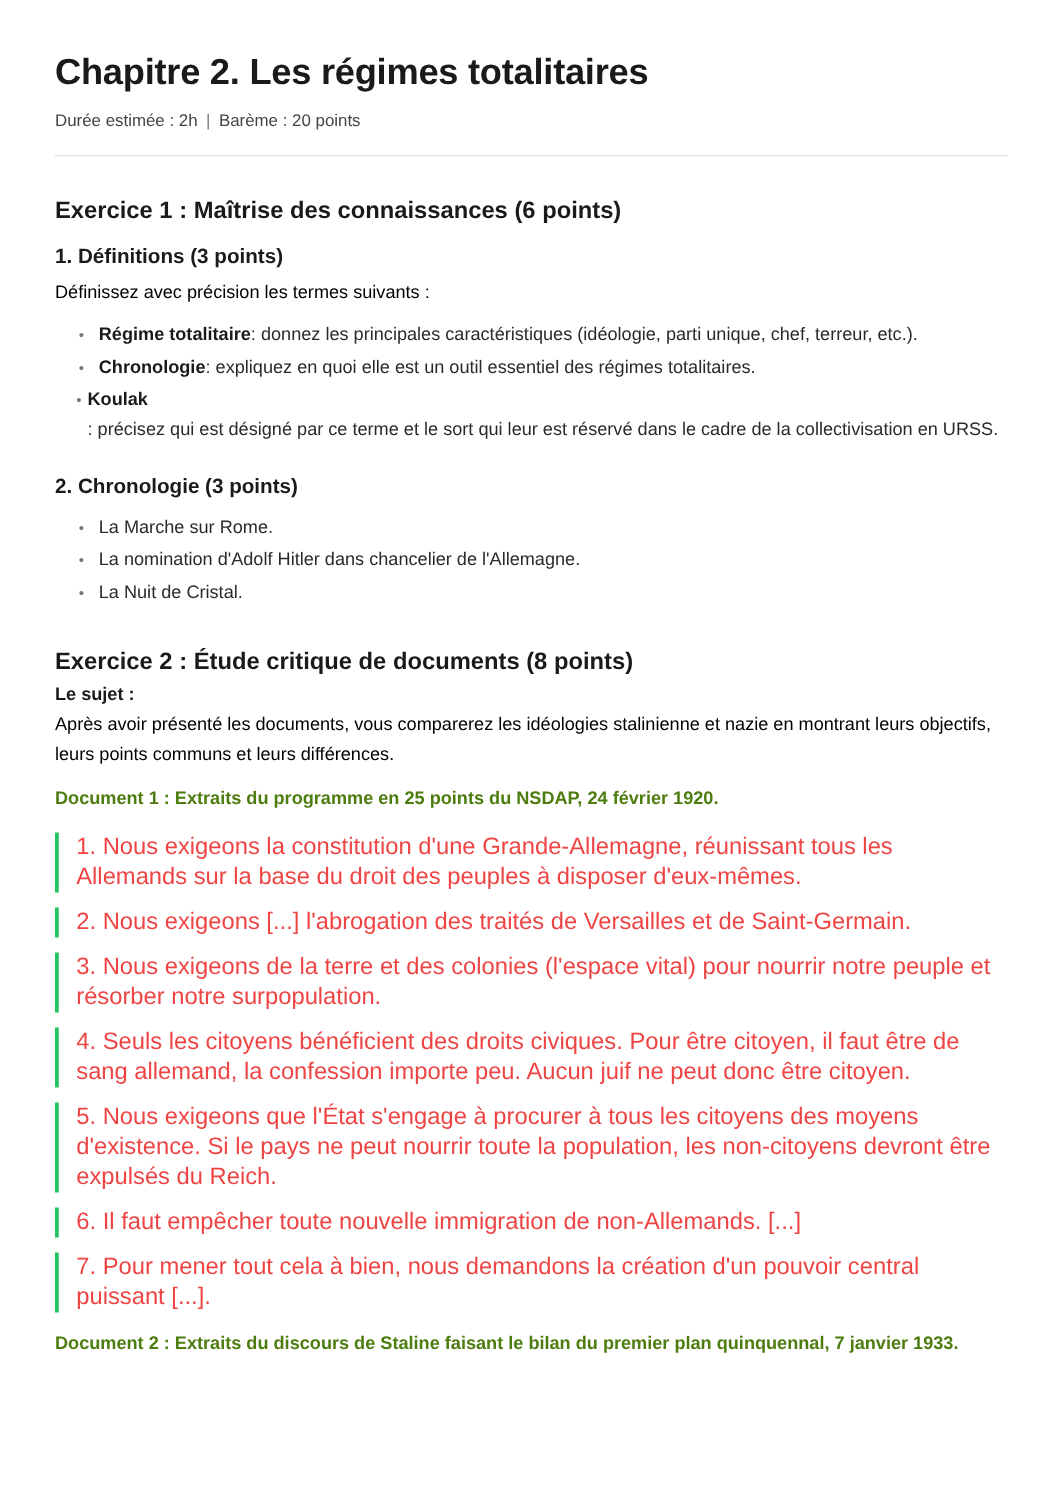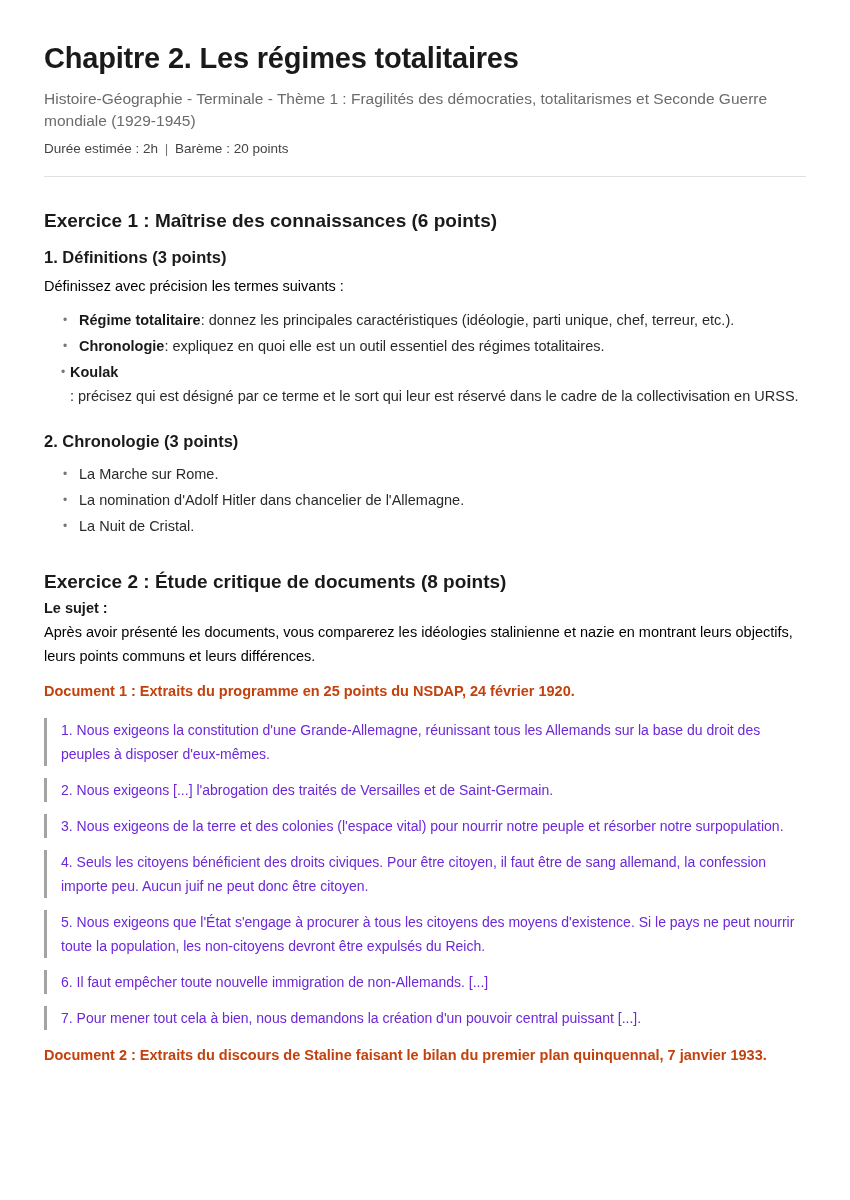--- a/index.html
+++ b/index.html
@@ -35,34 +35,33 @@
       position: absolute; left: 19px; top: 0; color: #777; font-size: 12px;
     }
     ul.bullets li b { color: #1a1a1a; }
     li.quirk { padding-left: 26px !important; }
     li.quirk .dot { left: 17px !important; }
     li.quirk .desc { display: block; margin-left: 0; }
     .sec-chrono { margin-top: 22px; }
     .ex2 { margin-top: 32px; }
     .ex2 h2 { margin-bottom: 4px; }
     .sujet-label { font-size: 14.5px; font-weight: 700; line-height: 20px; margin: 0 0 2px 0; color:#1a1a1a; }
-    .doc-title { font-size: 14.5px; font-weight: 700; line-height: 22px; margin: 12px 0 16px 0; color: #c2410c; }
+    .doc-title { font-size: 14.5px; font-weight: 700; line-height: 22px; margin: 12px 0 16px 0; color: #4d7c0f; }
     blockquote {
       margin: 0 0 12px 0; padding: 0 0 0 14px;
-      border-left: 3px solid #a3a3a3;
-      font-size: 14px; line-height: 24px; color: #6d28d9;
+      border-left: 3px solid #22c55e;
+      font-size: 19px; line-height: 24px; color: #ef4444;
     }
     .doc2-title { margin-top: 14px; }
   </style>
 </head>
 <body>
 
 <div class="page">
   <h1>Chapitre 2. Les régimes totalitaires</h1>
-  <div class="subtitle">Histoire-Géographie - Terminale - Thème 1 : Fragilités des démocraties, totalitarismes et Seconde Guerre mondiale (1929-1945)</div>
   <div class="meta">
     <span>Durée estimée : 2h</span>
     <span class="sep">|</span>
     <span>Barème : 20 points</span>
   </div>
   <hr class="divider">
 
   <section>
     <h2>Exercice 1 : Maîtrise des connaissances (6 points)</h2>
 

